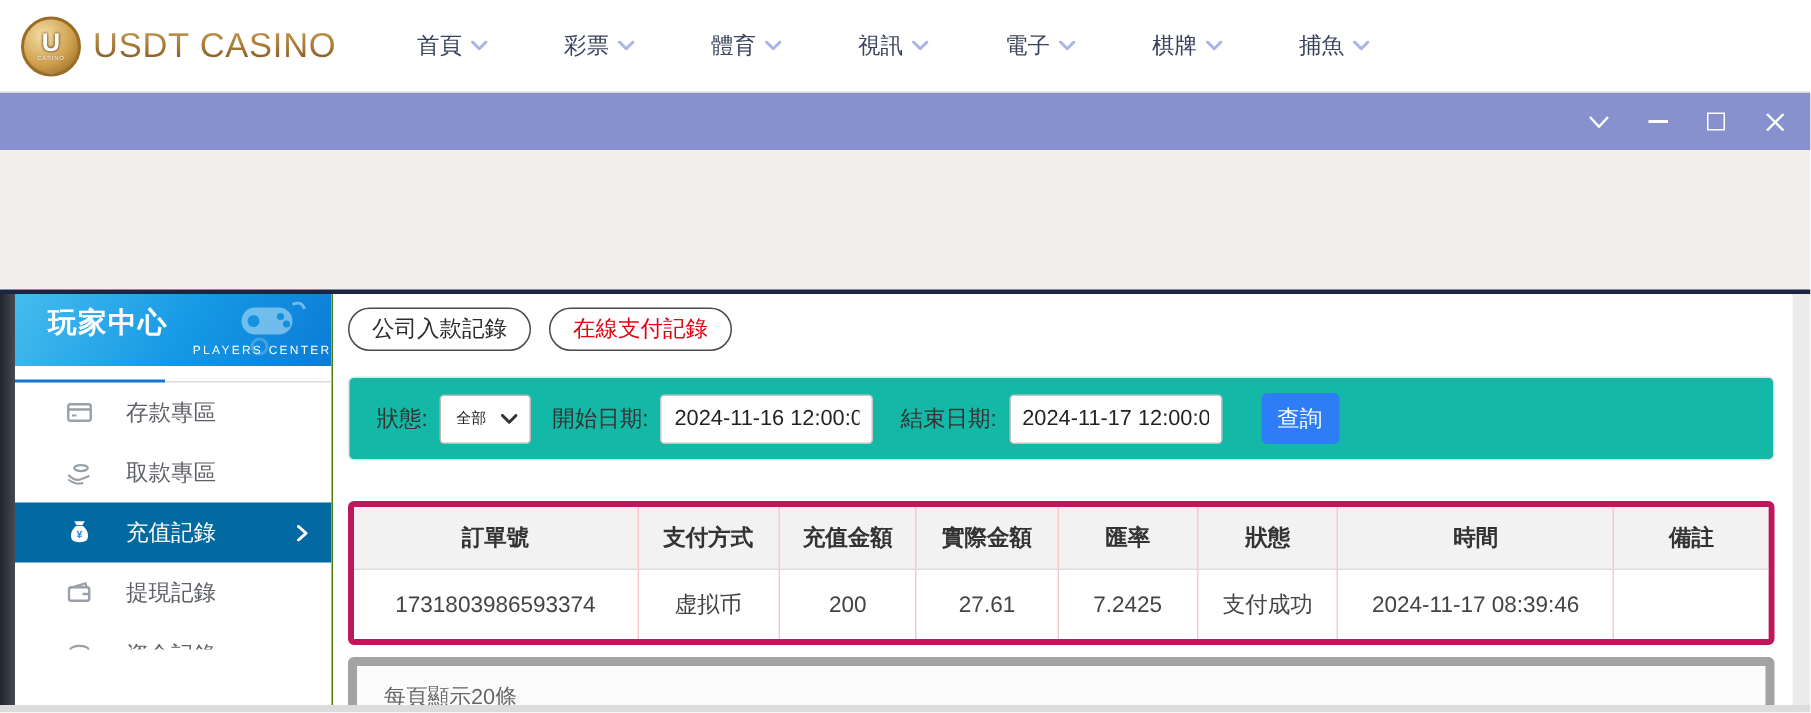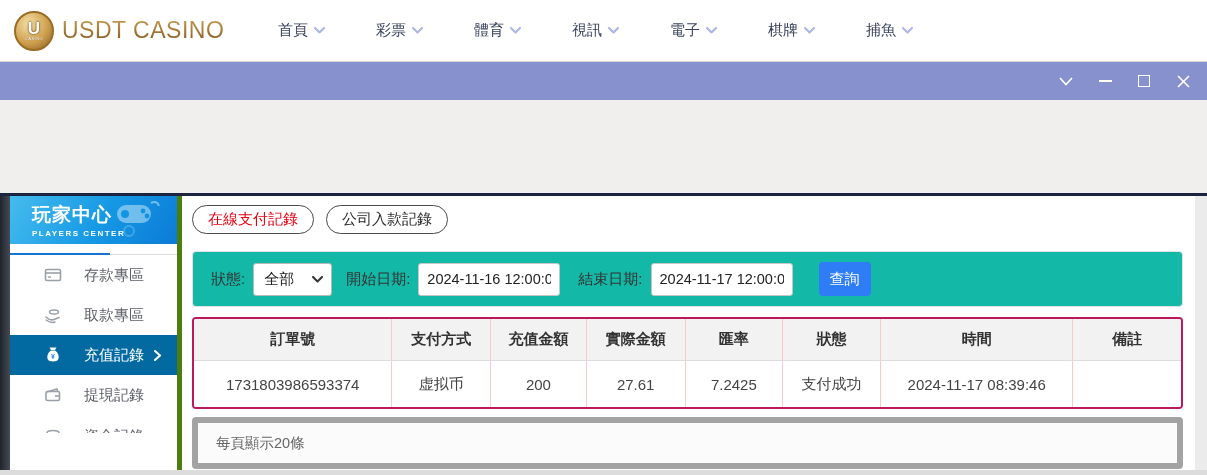--- a/index.html
+++ b/index.html
@@ -39,26 +39,26 @@
   .grayband { height:93px; background:#f0efee; }
   .navline { height:3px; background:#1b2440; }
 
   
   .content { height:274px; display:flex; background:#fff; }
   .edge-left { width:10px; background:linear-gradient(90deg,#20242c,#454a54); }
   .edge-right { width:12px; background:#ebebeb; }
   .bottombar { height:5px; background:#dcdcdc; }
 
   
-  .sidebar { width:172px; background:#fff; border-right:5px solid #4d7c0f; overflow:hidden; }
+  .sidebar { width:212px; background:#fff; border-right:1px solid #4d7c0f; overflow:hidden; }
   .side-head { height:48px; position:relative; overflow:hidden; color:#fff;
     background:linear-gradient(120deg,#45bcee 0%,#1598e4 55%,#0c7bd6 100%);
     padding:6px 0 0 22px; }
   .side-head-title { font-size:19px; font-weight:bold; letter-spacing:1px; }
-  .side-head-sub { font-size:8px; letter-spacing:1.5px; font-weight:bold; margin-top:1px; }
+  .side-head-sub { font-size:8px; letter-spacing:1.5px; font-weight:normal; margin-top:1px;text-align:right; }
   .gamepad { position:absolute; right:14px; top:5px; opacity:.55; }
   .side-section { padding:13px 0 0 22px; }
   .side-section-title { font-size:17px; color:#9a9a9a; letter-spacing:1px; }
   .side-divider { margin-top:9px; height:2px; display:flex; }
   .side-divider .b { width:100px; background:#1774cf; }
   .side-divider .g { flex:1; background:#dcdcdc; height:1px; align-self:flex-end; }
   .side-item { height:40px; display:flex; align-items:center; gap:22px;
     padding-left:34px; color:#5d6066; font-size:15px; cursor:pointer; position:relative; }
   .side-item .s-icon { width:18px; height:18px; color:#9aa0a8; display:flex; }
   .side-item.active { background:#0369a1; color:#fff; }
@@ -71,30 +71,30 @@
   .main { flex:1; padding:9px 12px 0 10px; overflow:hidden; }
   .tabs { display:flex; gap:12px; }
   .tab-pill { border:1px solid #4a4a4a; border-radius:16px; padding:4px 15px;
     font-size:15px; background:#fff; cursor:pointer; white-space:nowrap; }
   .tab-pill.red { color:#e60012; }
   .tab-pill.dark { color:#2b2b2b; }
 
   .filter-panel { margin-top:17px; height:56px; border:1px solid #e2e2e2; border-radius:4px;
     background:#14b8a6; display:flex; align-items:center; padding-left:18px; gap:8px; }
   .f-label { font-size:15px; color:#333; }
-  .f-select { width:79px; height:33px; border:1px solid #b9b9b9; border-radius:3px; background:#fff;
+  .f-select { width:61px; height:33px; border:1px solid #b9b9b9; border-radius:3px; background:#fff;
     display:flex; align-items:center; justify-content:space-between; padding:0 8px 0 10px;
-    font-size:15px; color:#222; cursor:pointer; margin-right:6px; }
+    font-size:10px; color:#222; cursor:pointer; margin-right:6px; }
   .f-select .chev polyline { stroke:#333; }
   .f-input { width:142px; height:33px; border:1px solid #c6c6c6; border-radius:3px;
     font-size:14.5px; color:#222; padding:0 8px; font-family:"Liberation Sans",sans-serif; margin-right:10px; }
   .btn-query { width:52px; height:34px; background:#2e7cf6; color:#fff; border:none;
     border-radius:4px; font-size:15px; cursor:pointer; margin-left:8px; font-family:"Liberation Sans",sans-serif; }
 
-  .dtable { margin-top:10px; width:100%; border:2px solid #be185d; border-radius:4px;
+  .dtable { margin-top:27px; width:100%; border:4px solid #be185d; border-radius:4px;
     border-collapse:separate; border-spacing:0; overflow:hidden; table-layout:fixed; }
   .dtable th { background:#f2f2f2; height:42px; font-size:15px; color:#333; font-weight:bold;
     border-bottom:1px solid #dcdcdc; }
   .dtable td { background:#fff; height:46px; font-size:15px; color:#444; text-align:center; }
   .dtable th + th, .dtable td + td { border-left:1px solid #f5caca; }
 
   .pager-panel { margin-top:8px; height:52px; border:6px solid #a3a3a3; border-radius:4px;
     background:#fbfbfc; display:flex; align-items:center; justify-content:space-between;
     padding:0 16px 0 18px; }
   .pager-left { font-size:14.5px; color:#666; }
@@ -260,22 +260,22 @@
             <ellipse cx="9" cy="6" rx="6" ry="2.4" fill="none" stroke="currentColor" stroke-width="1.5"></ellipse>
             <path d="M3 6 V11 C3 12.3 5.7 13.4 9 13.4 C12.3 13.4 15 12.3 15 11 V6" fill="none" stroke="currentColor" stroke-width="1.5"></path>
           </svg>
       </span>
       <span>資金記錄</span>
     </div>
   </div>
 
   <div class="main">
     <div class="tabs">
+      <button class="tab-pill dark">公司入款記錄</button>
       <button class="tab-pill red">在線支付記錄</button>
-      <button class="tab-pill dark">公司入款記錄</button>
     </div>
 
     <div class="filter-panel">
       <span class="f-label">狀態:</span>
       <div class="f-select">
         <span>全部</span>
         <svg class="chev" viewBox="0 0 11 7">
             <polyline points="1,1 5.5,5.5 10,1"></polyline>
           </svg>
       </div>

